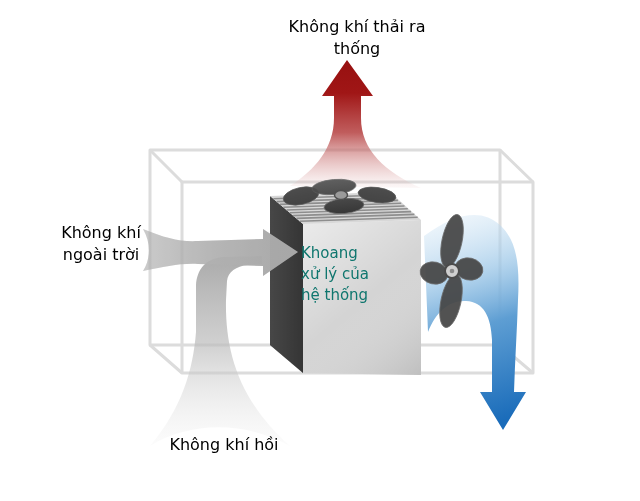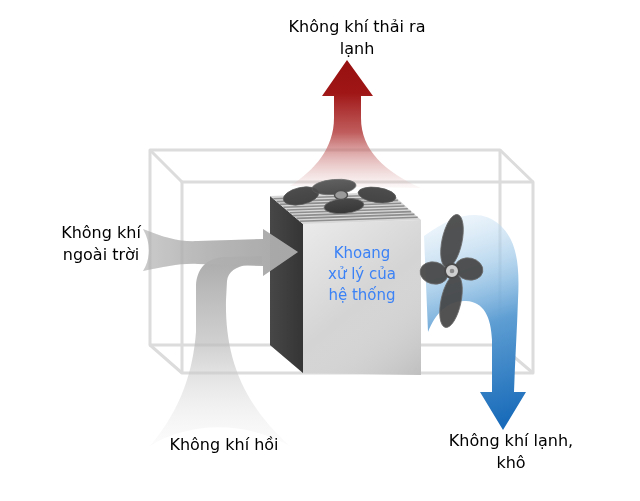--- a/index.html
+++ b/index.html
@@ -1,21 +1,21 @@
 <!DOCTYPE html>
 <html><head>
 <meta charset="utf-8">
 <style>
   html,body{margin:0;padding:0;background:#ffffff;}
   #stage{position:relative;width:640px;height:501px;overflow:hidden;
          font-family:"DejaVu Sans","Liberation Sans",sans-serif;background:#fff;padding-left:22px;}
   #scene{position:absolute;left:0;top:0;width:640px;height:501px;}
   .lbl{position:absolute;color:#000;font-size:16px;line-height:22px;text-align:center;}
   .lbl span{display:block;}
-  .unit-lbl{position:absolute;color:#3b82f6;font-size:15px;line-height:21px;text-align:center;}
+  .unit-lbl{position:absolute;color:#0f766e;font-size:15px;line-height:21px;}
   .unit-lbl span{display:block;}
 </style>
 </head>
 <body>
 
 <div id="stage">
 
   <svg id="scene" viewBox="0 0 640 501">
     <defs>
       <linearGradient id="redGrad" gradientUnits="userSpaceOnUse" x1="347" y1="60" x2="347" y2="192">
@@ -123,36 +123,32 @@
         <ellipse cx="434" cy="273" rx="14" ry="11" transform="rotate(12 434 273)"></ellipse>
         <ellipse cx="469" cy="269" rx="14" ry="11" transform="rotate(12 469 269)"></ellipse>
       </g>
       <circle cx="452" cy="271" r="7" fill="#cfcfcf" stroke="#4a4a4a" stroke-width="2"></circle>
       <circle cx="452" cy="271" r="2.3" fill="#8a8a8a"></circle>
     </g>
   </svg>
 
   <div class="lbl" style="left:247px;top:16px;width:220px;">
     <span>Không khí thải ra</span>
-    <span>lạnh</span>
+    <span>thống</span>
   </div>
 
   <div class="lbl" style="left:16px;top:222px;width:170px;">
     <span>Không khí</span>
     <span>ngoài trời</span>
   </div>
 
   <div class="lbl" style="left:124px;top:434px;width:200px;">
     <span>Không khí hồi</span>
   </div>
 
-  <div class="lbl" style="left:406px;top:430px;width:210px;">
-    <span>Không khí lạnh,</span>
-    <span>khô</span>
-  </div>
 
   <div class="unit-lbl" style="left:301px;top:243px;width:122px;">
     <span>Khoang</span>
     <span>xử lý của</span>
     <span>hệ thống</span>
   </div>
 
 </div>
 
 </body></html>

